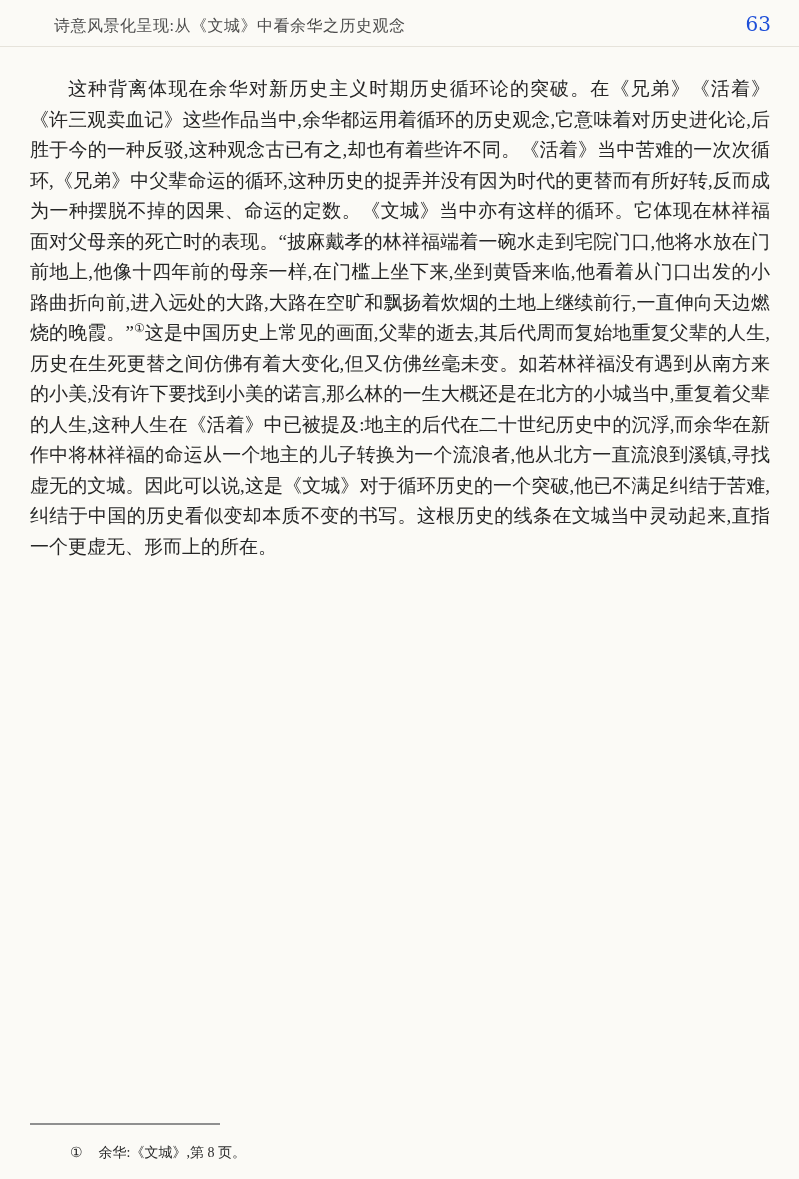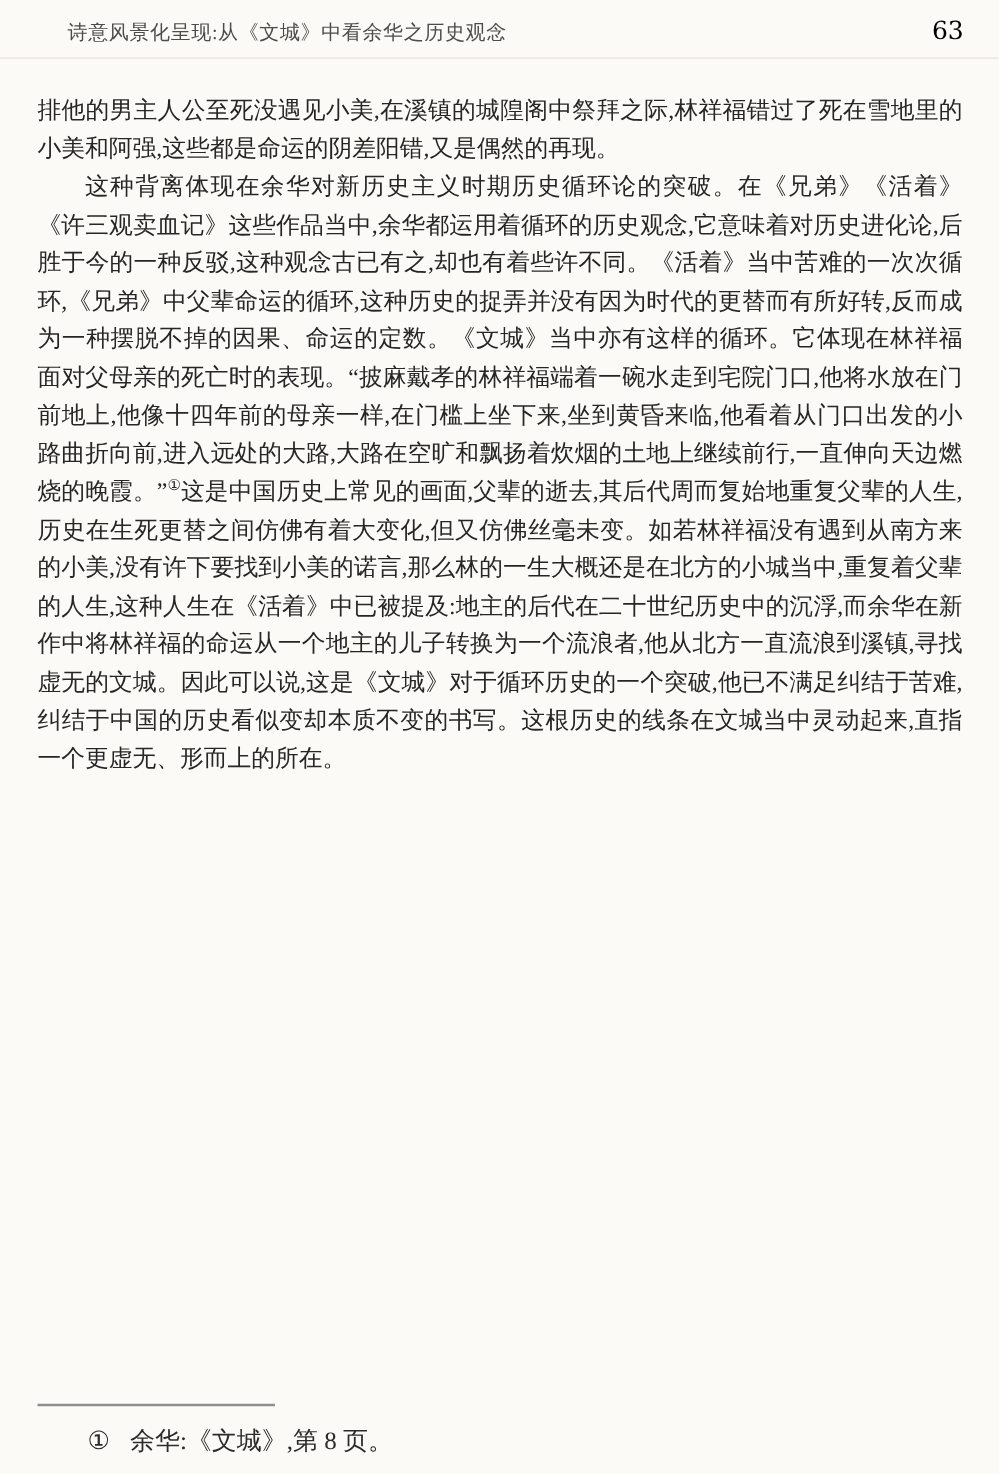--- a/index.html
+++ b/index.html
@@ -27,21 +27,21 @@
   }
   .running-title {
     font-size: 16px;
     color: #4c4c4c;
     letter-spacing: 0.5px;
     white-space: nowrap;
   }
   .page-number {
     font-family: "DejaVu Serif", serif;
     font-size: 20px;
-    color: #000000;
+    color: #1d4ed8;
   }
   .header-rule {
     position: absolute;
     top: 46px;
     left: 0;
     width: 100%;
     height: 1px;
     background: #e6e3db;
   }
   .article-body {
@@ -76,42 +76,41 @@
     top: 1123px;
     left: 30px;
     width: 190px;
     height: 2px;
     background: #8f8f8f;
   }
   .footnote-line {
     position: absolute;
     top: 1141px;
     left: 70px;
-    font-size: 20px;
+    font-size: 14px;
     line-height: 24px;
     color: #2b2b2b;
   }
   .footnote-line .fn-marker {
     margin-right: 16px;
   }
 </style>
 </head>
 <body>
 
 <div class="page">
 
   <header class="page-header">
     <div class="running-title">诗意风景化呈现:从《文城》中看余华之历史观念</div>
     <div class="page-number">63</div>
   </header>
 
   <div class="header-rule"></div>
 
   <main class="article-body">
-    <p class="noindent">排他的男主人公至死没遇见小美,在溪镇的城隍阁中祭拜之际,林祥福错过了死在雪地里的小美和阿强,这些都是命运的阴差阳错,又是偶然的再现。</p>
 
 
     <p><span>这种背离体现在余华对新历史主义时期历史循环论的突破。在《兄弟》《活着》《许三观卖血记》这些作品当中,余华都运用着循环的历史观念,它意味着对历史进化论,后胜于今的一种反驳,这种观念古已有之,却也有着些许不同。《活着》当中苦难的一次次循环,《兄弟》中父辈命运的循环,这种历史的捉弄并没有因为时代的更替而有所好转,反而成为一种摆脱不掉的因果、命运的定数。《文城》当中亦有这样的循环。它体现在林祥福面对父母亲的死亡时的表现。“披麻戴孝的林祥福端着一碗水走到宅院门口,他将水放在门前地上,他像十四年前的母亲一样,在门槛上坐下来,坐到黄昏来临,他看着从门口出发的小路曲折向前,进入远处的大路,大路在空旷和飘扬着炊烟的土地上继续前行,一直伸向天边燃烧的晚霞。”</span><sup class="fn-ref">①</sup><span>这是中国历史上常见的画面,父辈的逝去,其后代周而复始地重复父辈的人生,历史在生死更替之间仿佛有着大变化,但又仿佛丝毫未变。如若林祥福没有遇到从南方来的小美,没有许下要找到小美的诺言,那么林的一生大概还是在北方的小城当中,重复着父辈的人生,这种人生在《活着》中已被提及:地主的后代在二十世纪历史中的沉浮,而余华在新作中将林祥福的命运从一个地主的儿子转换为一个流浪者,他从北方一直流浪到溪镇,寻找虚无的文城。因此可以说,这是《文城》对于循环历史的一个突破,他已不满足纠结于苦难,纠结于中国的历史看似变却本质不变的书写。这根历史的线条在文城当中灵动起来,直指一个更虚无、形而上的所在。</span></p>
 
 
   </main>
 
   <div class="footnote-rule"></div>
 
   <div class="footnote-line">

